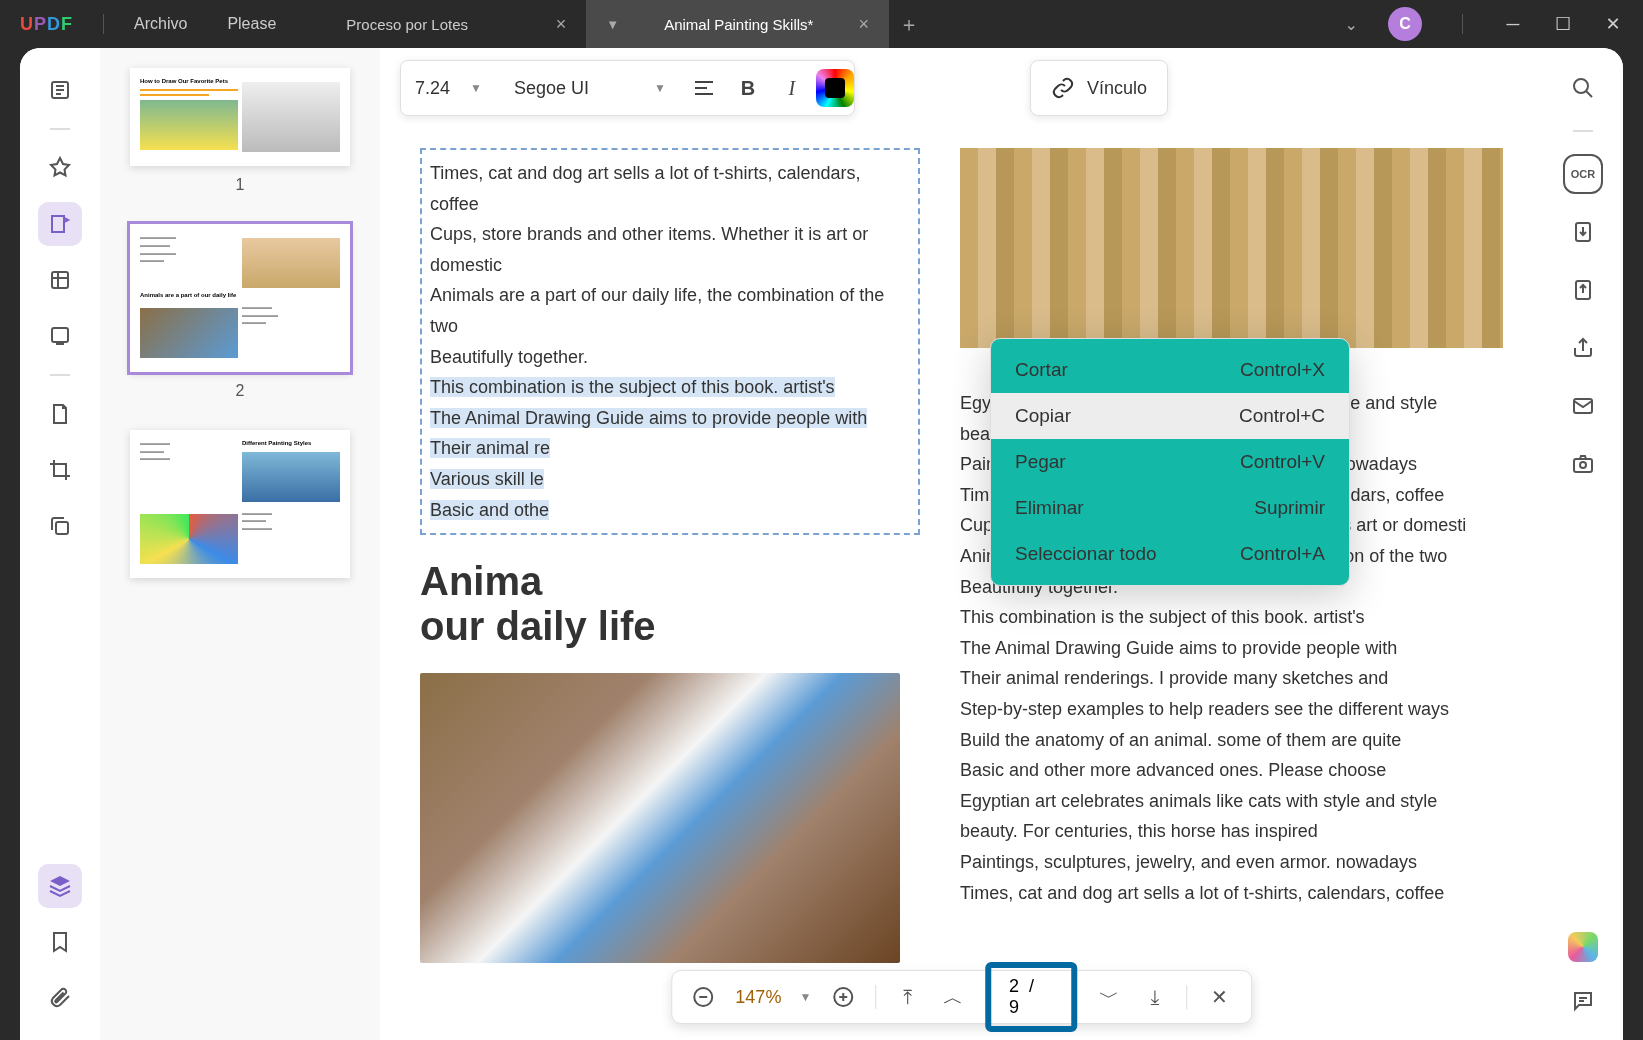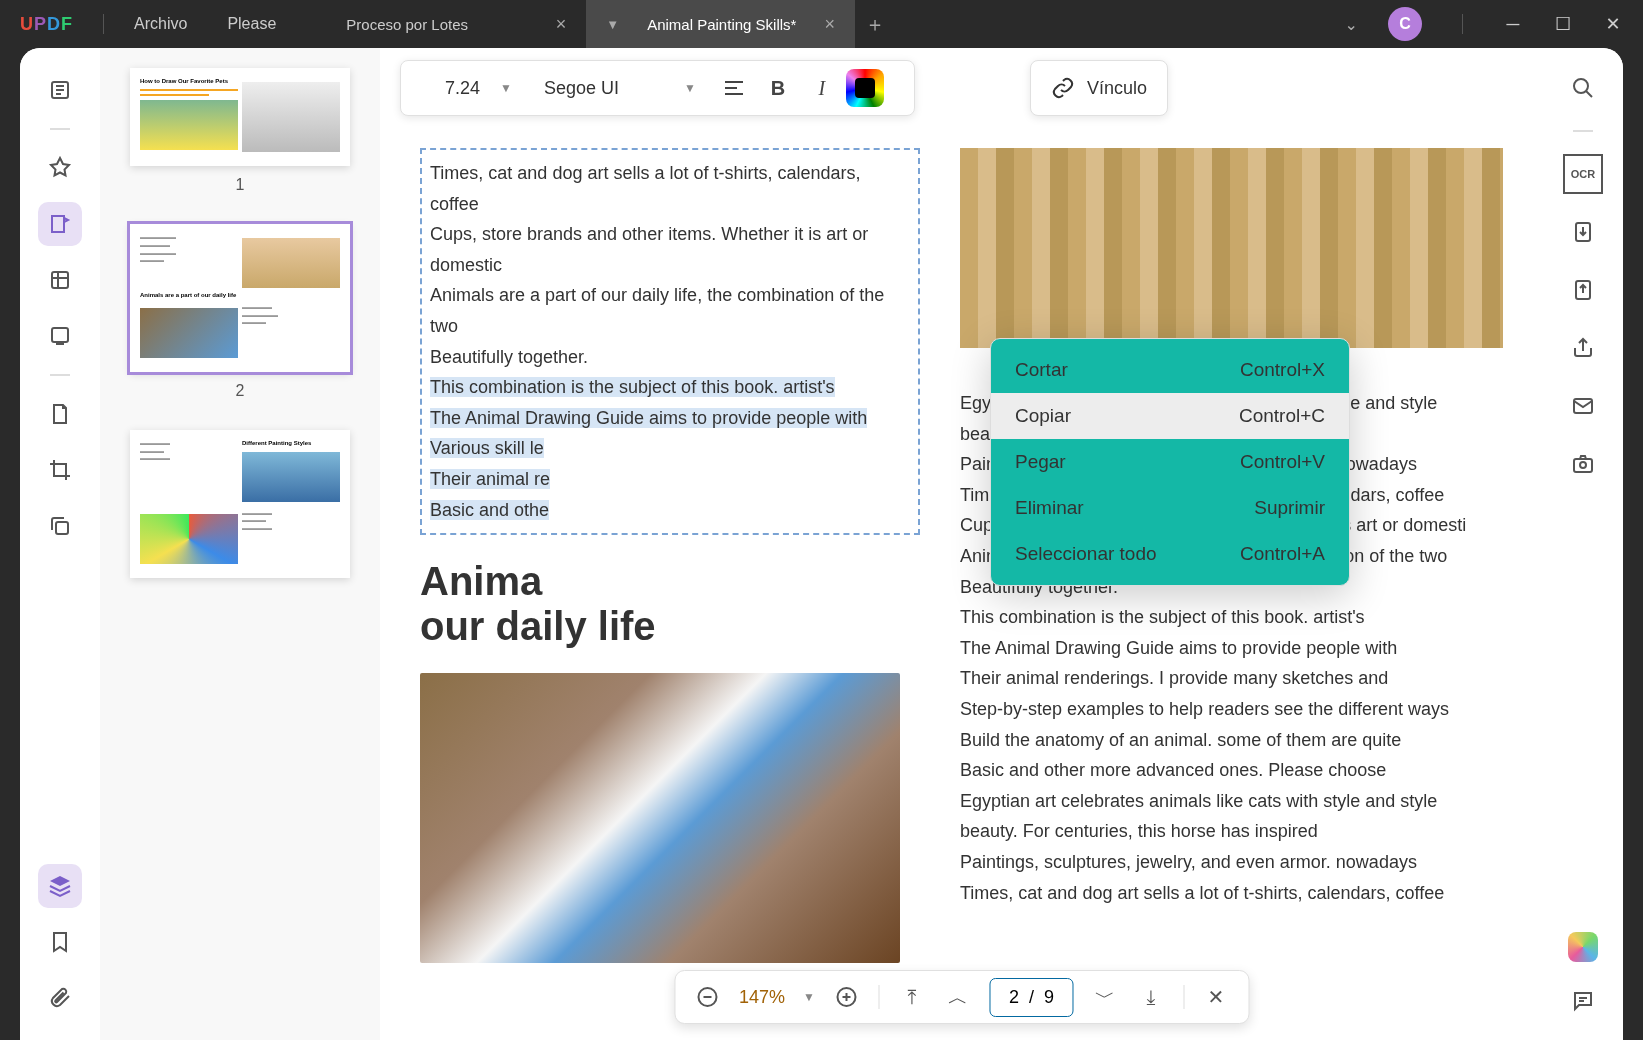--- a/index.html
+++ b/index.html
@@ -4,21 +4,21 @@
 <style>
 * { margin: 0; padding: 0; box-sizing: border-box; font-family: 'Segoe UI', Arial, sans-serif; }
 body { background: #2a2a2a; width: 1643px; height: 1040px; overflow: hidden; position: relative; }
 
 .titlebar { height: 48px; background: #2a2a2a; display: flex; align-items: center; color: #ccc; }
 .logo { font-weight: bold; font-size: 18px; padding: 0 20px; letter-spacing: 1px; }
 .logo span:nth-child(1){color:#e74c3c;} .logo span:nth-child(2){color:#9b59b6;} .logo span:nth-child(3){color:#3498db;} .logo span:nth-child(4){color:#2ecc71;}
 .divider-v { width: 1px; height: 20px; background: #555; margin: 0 10px; }
 .menu-item { padding: 0 20px; font-size: 16px; cursor: pointer; }
 .tabs { display: flex; margin-left: 30px; height: 100%; align-items: stretch; }
-.tab { display: flex; align-items: center; padding: 0 20px; font-size: 15px; gap: 28px; min-width: 260px; justify-content: space-between; }
+.tab { display: flex; align-items: center; padding: 0 20px; font-size: 15px; gap: 45px; min-width: 260px; justify-content: space-between; }
 .tab.active { background: #4a4a4a; color: #fff; }
 .tab-close { font-size: 18px; color: #aaa; }
 .tab-add { width: 40px; display: flex; align-items: center; justify-content: center; font-size: 20px; color: #aaa; }
 .title-right { margin-left: auto; display: flex; align-items: center; gap: 30px; padding: 0 20px; }
 .avatar { width: 34px; height: 34px; border-radius: 50%; background: #b57edc; color: #fff; display: flex; align-items: center; justify-content: center; font-weight: bold; }
 .win-btn { width: 20px; height: 20px; display: flex; align-items: center; justify-content: center; color: #ccc; font-size: 18px; }
 
 .workspace { position: absolute; top: 48px; left: 20px; right: 20px; bottom: 0; background: #f8f8f8; border-radius: 20px 20px 0 0; display: flex; overflow: hidden; }
 
 .left-tools { width: 80px; background: #fff; display: flex; flex-direction: column; align-items: center; padding-top: 20px; gap: 12px; position: relative; }
@@ -30,21 +30,21 @@
 .thumbs { width: 280px; background: #f8f8f8; padding: 20px 30px; overflow-y: auto; }
 .thumb { background: #fff; box-shadow: 0 2px 8px rgba(0,0,0,.15); margin-bottom: 10px; padding: 10px; font-size: 6px; line-height: 1.3; }
 .thumb.selected { outline: 3px solid #a78bda; }
 .thumb-num { text-align: center; font-size: 16px; color: #555; margin-bottom: 30px; }
 .thumb-img { background: linear-gradient(135deg, #d4a574, #e8c9a0); height: 50px; margin: 4px 0; }
 .thumb-grid { display: flex; gap: 4px; }
 .thumb-col { flex: 1; }
 
 .main { flex: 1; background: #fff; position: relative; overflow: hidden; }
 
-.format-bar { position: absolute; top: 12px; left: 20px; background: #fff; border: 1px solid #e0e0e0; border-radius: 8px; box-shadow: 0 2px 8px rgba(0,0,0,.1); height: 56px; display: flex; align-items: center; padding: 0 30px; gap: 4px; z-index: 5; }
+.format-bar { position: absolute; top: 12px; left: 20px; background: #fff; border: 1px solid #e0e0e0; border-radius: 8px; box-shadow: 0 2px 8px rgba(0,0,0,.1); height: 56px; display: flex; align-items: center; padding: 0 0; gap: 4px; z-index: 5; }
 .fsize-sel, .font-sel { height: 40px; display: flex; align-items: center; padding: 0 14px; gap: 20px; font-size: 18px; color: #333; }
 .dd-arrow { color: #888; font-size: 12px; }
 .fmt-btn { width: 40px; height: 40px; display: flex; align-items: center; justify-content: center; font-size: 20px; color: #444; border-radius: 6px; }
 .color-btn { width: 38px; height: 38px; border-radius: 8px; background: conic-gradient(red,orange,yellow,green,cyan,blue,violet,red); position: relative; }
 .color-btn::after { content:''; position:absolute; inset: 9px; background: #000; border-radius: 4px; }
 
 .link-bar { position: absolute; top: 12px; left: 650px; background: #fff; border: 1px solid #e0e0e0; border-radius: 8px; box-shadow: 0 2px 8px rgba(0,0,0,.1); height: 56px; display: flex; align-items: center; padding: 0 20px; gap: 12px; font-size: 18px; color: #333; }
 
 .doc { position: absolute; top: 80px; left: 0; right: 0; bottom: 0; padding: 20px 40px; display: flex; gap: 40px; font-size: 18px; line-height: 1.7; color: #333; }
 .col-left { width: 500px; }
@@ -55,21 +55,21 @@
 .col-right { flex: 1; }
 .right-img { height: 200px; background: repeating-linear-gradient(90deg,#c9a86a 0 18px,#d9bc8a 18px 36px,#b89858 36px 54px); margin-bottom: 40px; }
 
 .context-menu { position: absolute; top: 290px; left: 610px; background: #14b8a6; border: 1px solid #ddd; border-radius: 10px; box-shadow: 0 10px 40px rgba(0,0,0,.2); width: 360px; padding: 8px 0; z-index: 20; }
 .ctx-item { display: flex; justify-content: space-between; padding: 12px 24px; font-size: 19px; color: #333; }
 .ctx-item:hover, .ctx-item.hover { background: #ededed; }
 
 .page-nav { position: absolute; bottom: 16px; left: 50%; transform: translateX(-50%); background: #fff; border: 1px solid #e0e0e0; border-radius: 10px; box-shadow: 0 4px 12px rgba(0,0,0,.12); height: 54px; display: flex; align-items: center; padding: 0 18px; gap: 18px; }
 .nav-btn { width: 28px; height: 28px; display: flex; align-items: center; justify-content: center; color: #555; font-size: 20px; }
 .zoom-val { font-size: 18px; color: #a16207; }
-.page-box { border: 1px solid #0369a1; border-radius: 6px; padding: 8px 18px; font-size: 18px; }
+.page-box { border: 6px solid #0369a1; border-radius: 6px; padding: 8px 18px; font-size: 18px; }
 .nav-sep { width: 1px; height: 24px; background: #ddd; }
 
 .right-tools { width: 80px; background: #fff; display: flex; flex-direction: column; align-items: center; padding-top: 20px; gap: 18px; }
 .rt-btn { width: 40px; height: 40px; display: flex; align-items: center; justify-content: center; color: #555; }
 .rt-logo { width: 30px; height: 30px; border-radius: 8px; background: conic-gradient(from 45deg,#78d86b,#5bb5e8,#e85b9c,#f5c95b,#78d86b); margin-top: auto; }
 
 svg { width: 24px; height: 24px; }
 </style>
 </head>
 <body>
@@ -249,22 +249,22 @@
 
     <div class="doc">
       <div class="col-left">
         <div class="sel-box">
           <div>Times, cat and dog art sells a lot of t-shirts, calendars, coffee</div>
           <div>Cups, store brands and other items. Whether it is art or domestic</div>
           <div>Animals are a part of our daily life, the combination of the two</div>
           <div>Beautifully together.</div>
           <div><span class="sel-text">This combination is the subject of this book. artist's</span></div>
           <div><span class="sel-text">The Animal Drawing Guide aims to provide people with</span></div>
+          <div><span class="sel-text">Their animal re</span></div>
           <div><span class="sel-text">Various skill le</span></div>
-          <div><span class="sel-text">Their animal re</span></div>
           <div><span class="sel-text">Basic and othe</span></div>
         </div>
         <div class="heading">
           <span>Anima</span><br><span>our daily life</span>
         </div>
         <div class="col-img"></div>
       </div>
       <div class="col-right">
         <div class="right-img"></div>
         <div id="right-text">
@@ -341,21 +341,21 @@
   </div>
 
   <div class="right-tools">
     <div class="rt-btn">
         <svg viewBox="0 0 24 24" fill="none" stroke="currentColor" stroke-width="2">
           <circle cx="10" cy="10" r="7"></circle>
           <path d="M21 21l-6-6"></path>
         </svg>
       </div>
     <div class="tool-divider"></div>
-    <div class="rt-btn" style="font-size:11px;border:2px solid currentColor;border-radius:0;padding:18px 3px;font-weight:bold;">OCR</div>
+    <div class="rt-btn" style="font-size:11px;border:2px solid currentColor;border-radius:12px;padding:18px 3px;font-weight:bold;">OCR</div>
     <div class="rt-btn">
         <svg viewBox="0 0 24 24" fill="none" stroke="currentColor" stroke-width="2">
           <rect x="5" y="3" width="14" height="18" rx="2"></rect>
           <path d="M9 12l3 3 3-3M12 7v8"></path>
         </svg>
       </div>
     <div class="rt-btn">
         <svg viewBox="0 0 24 24" fill="none" stroke="currentColor" stroke-width="2">
           <rect x="5" y="3" width="14" height="18" rx="2"></rect>
           <path d="M12 15V7M9 10l3-3 3 3"></path>

